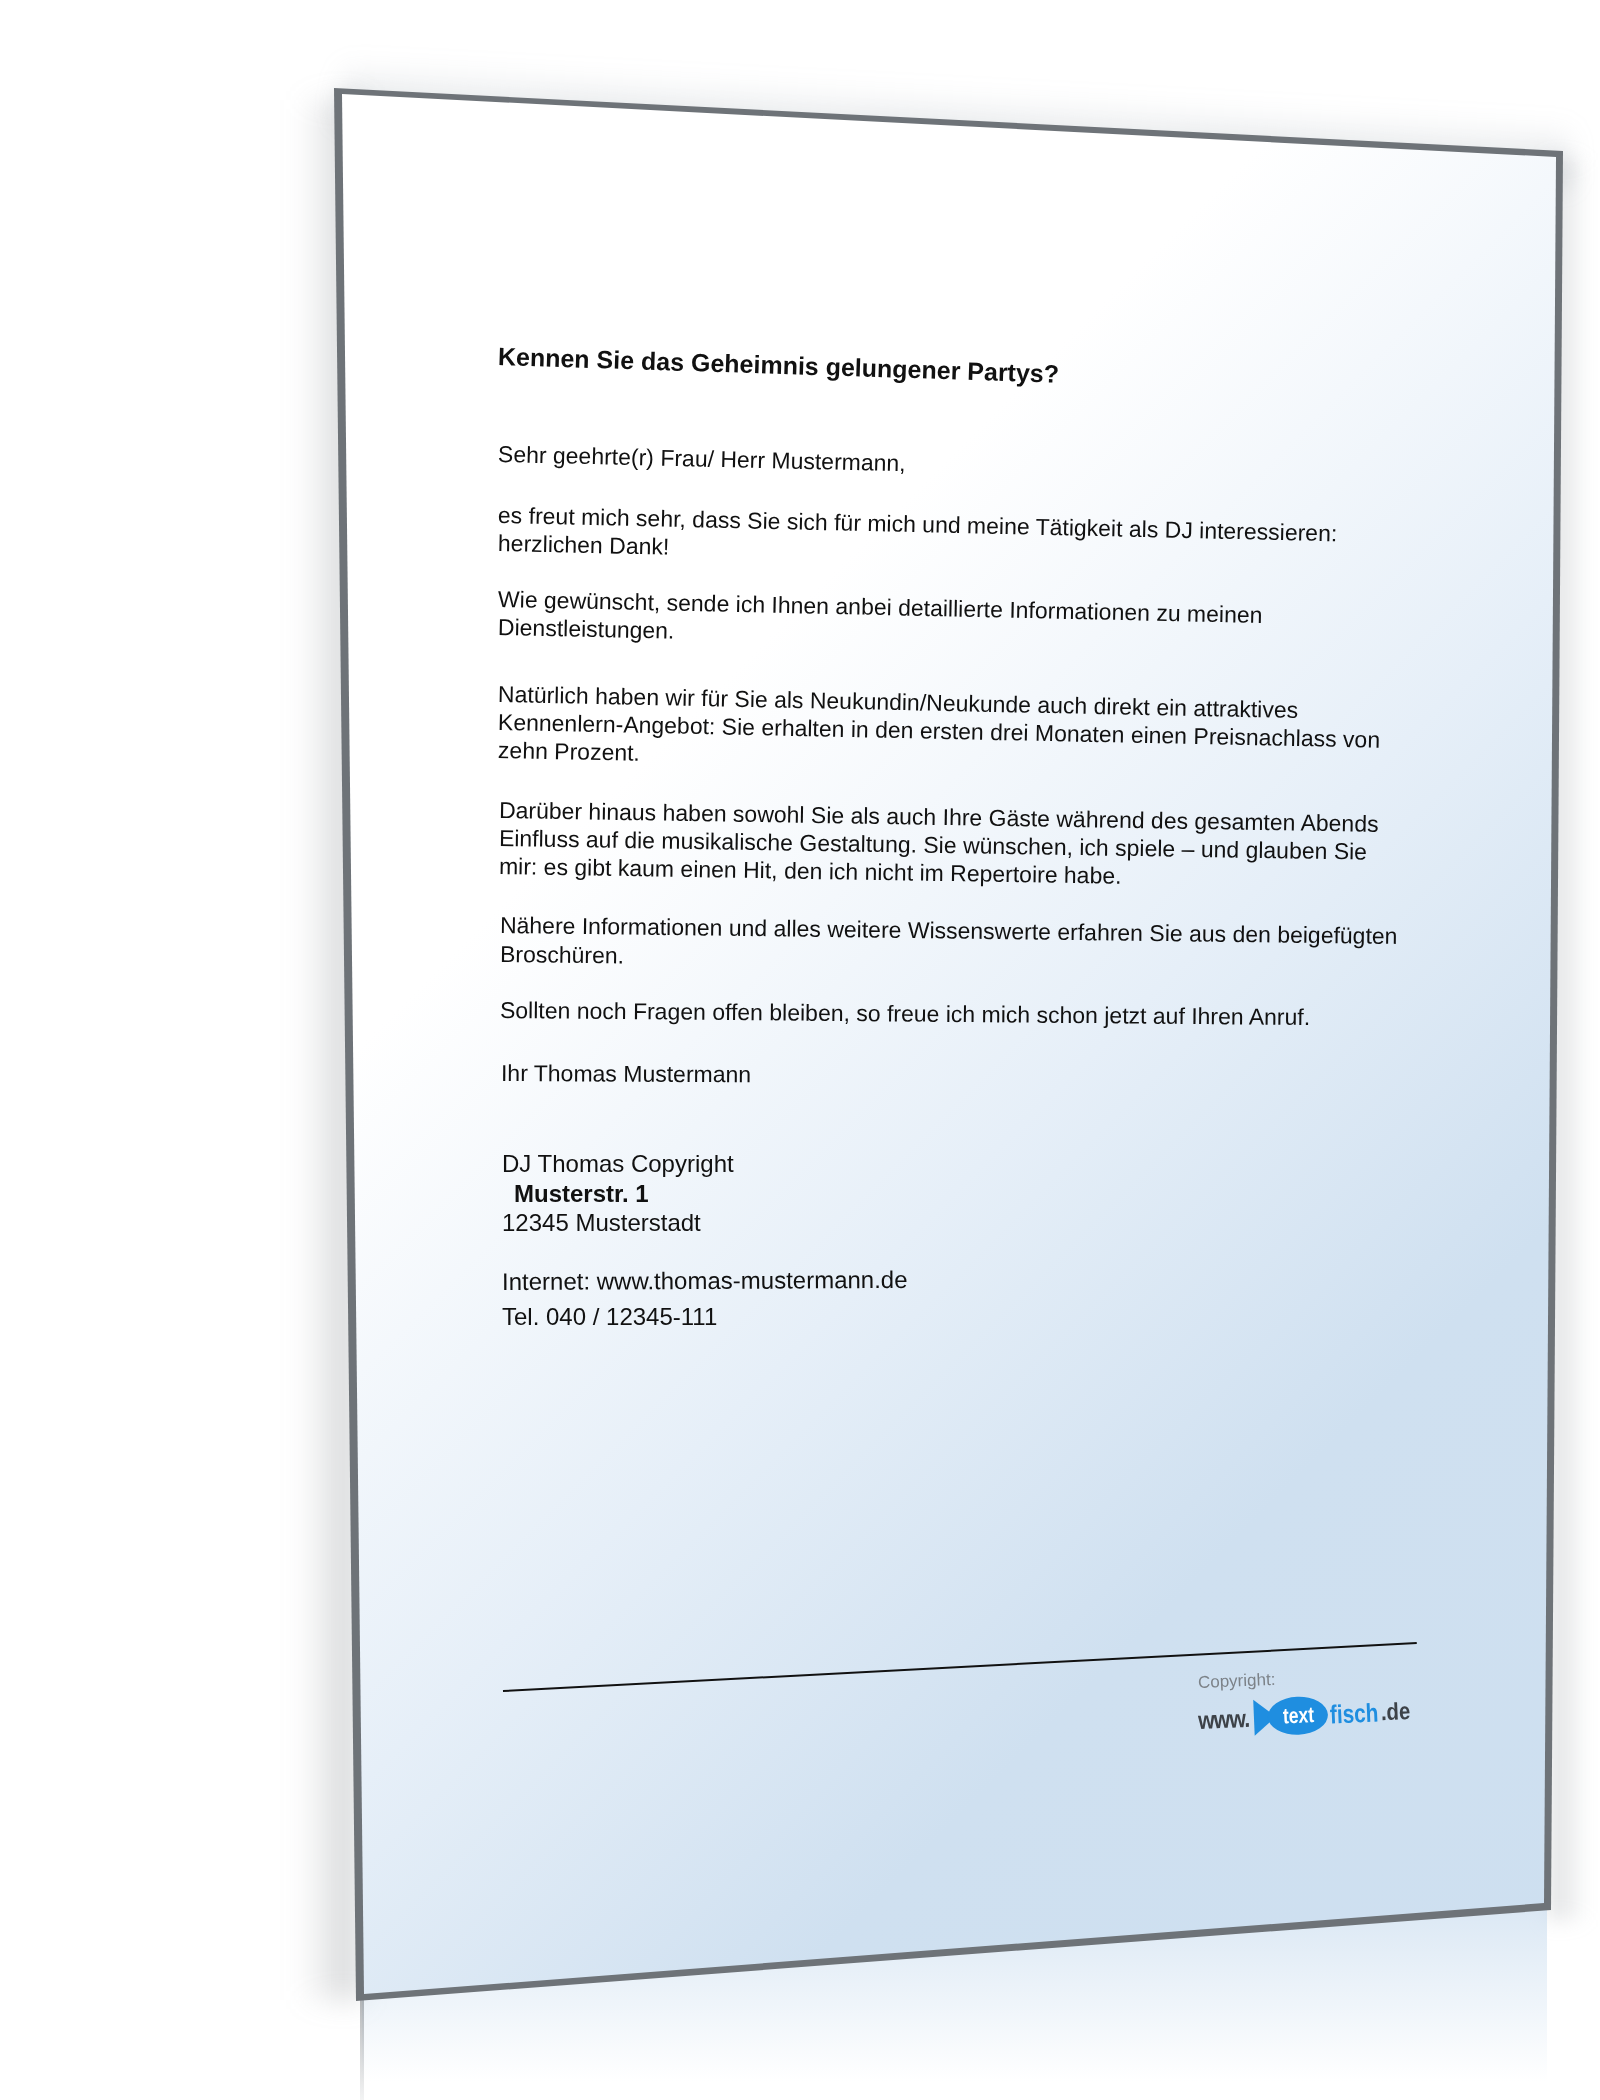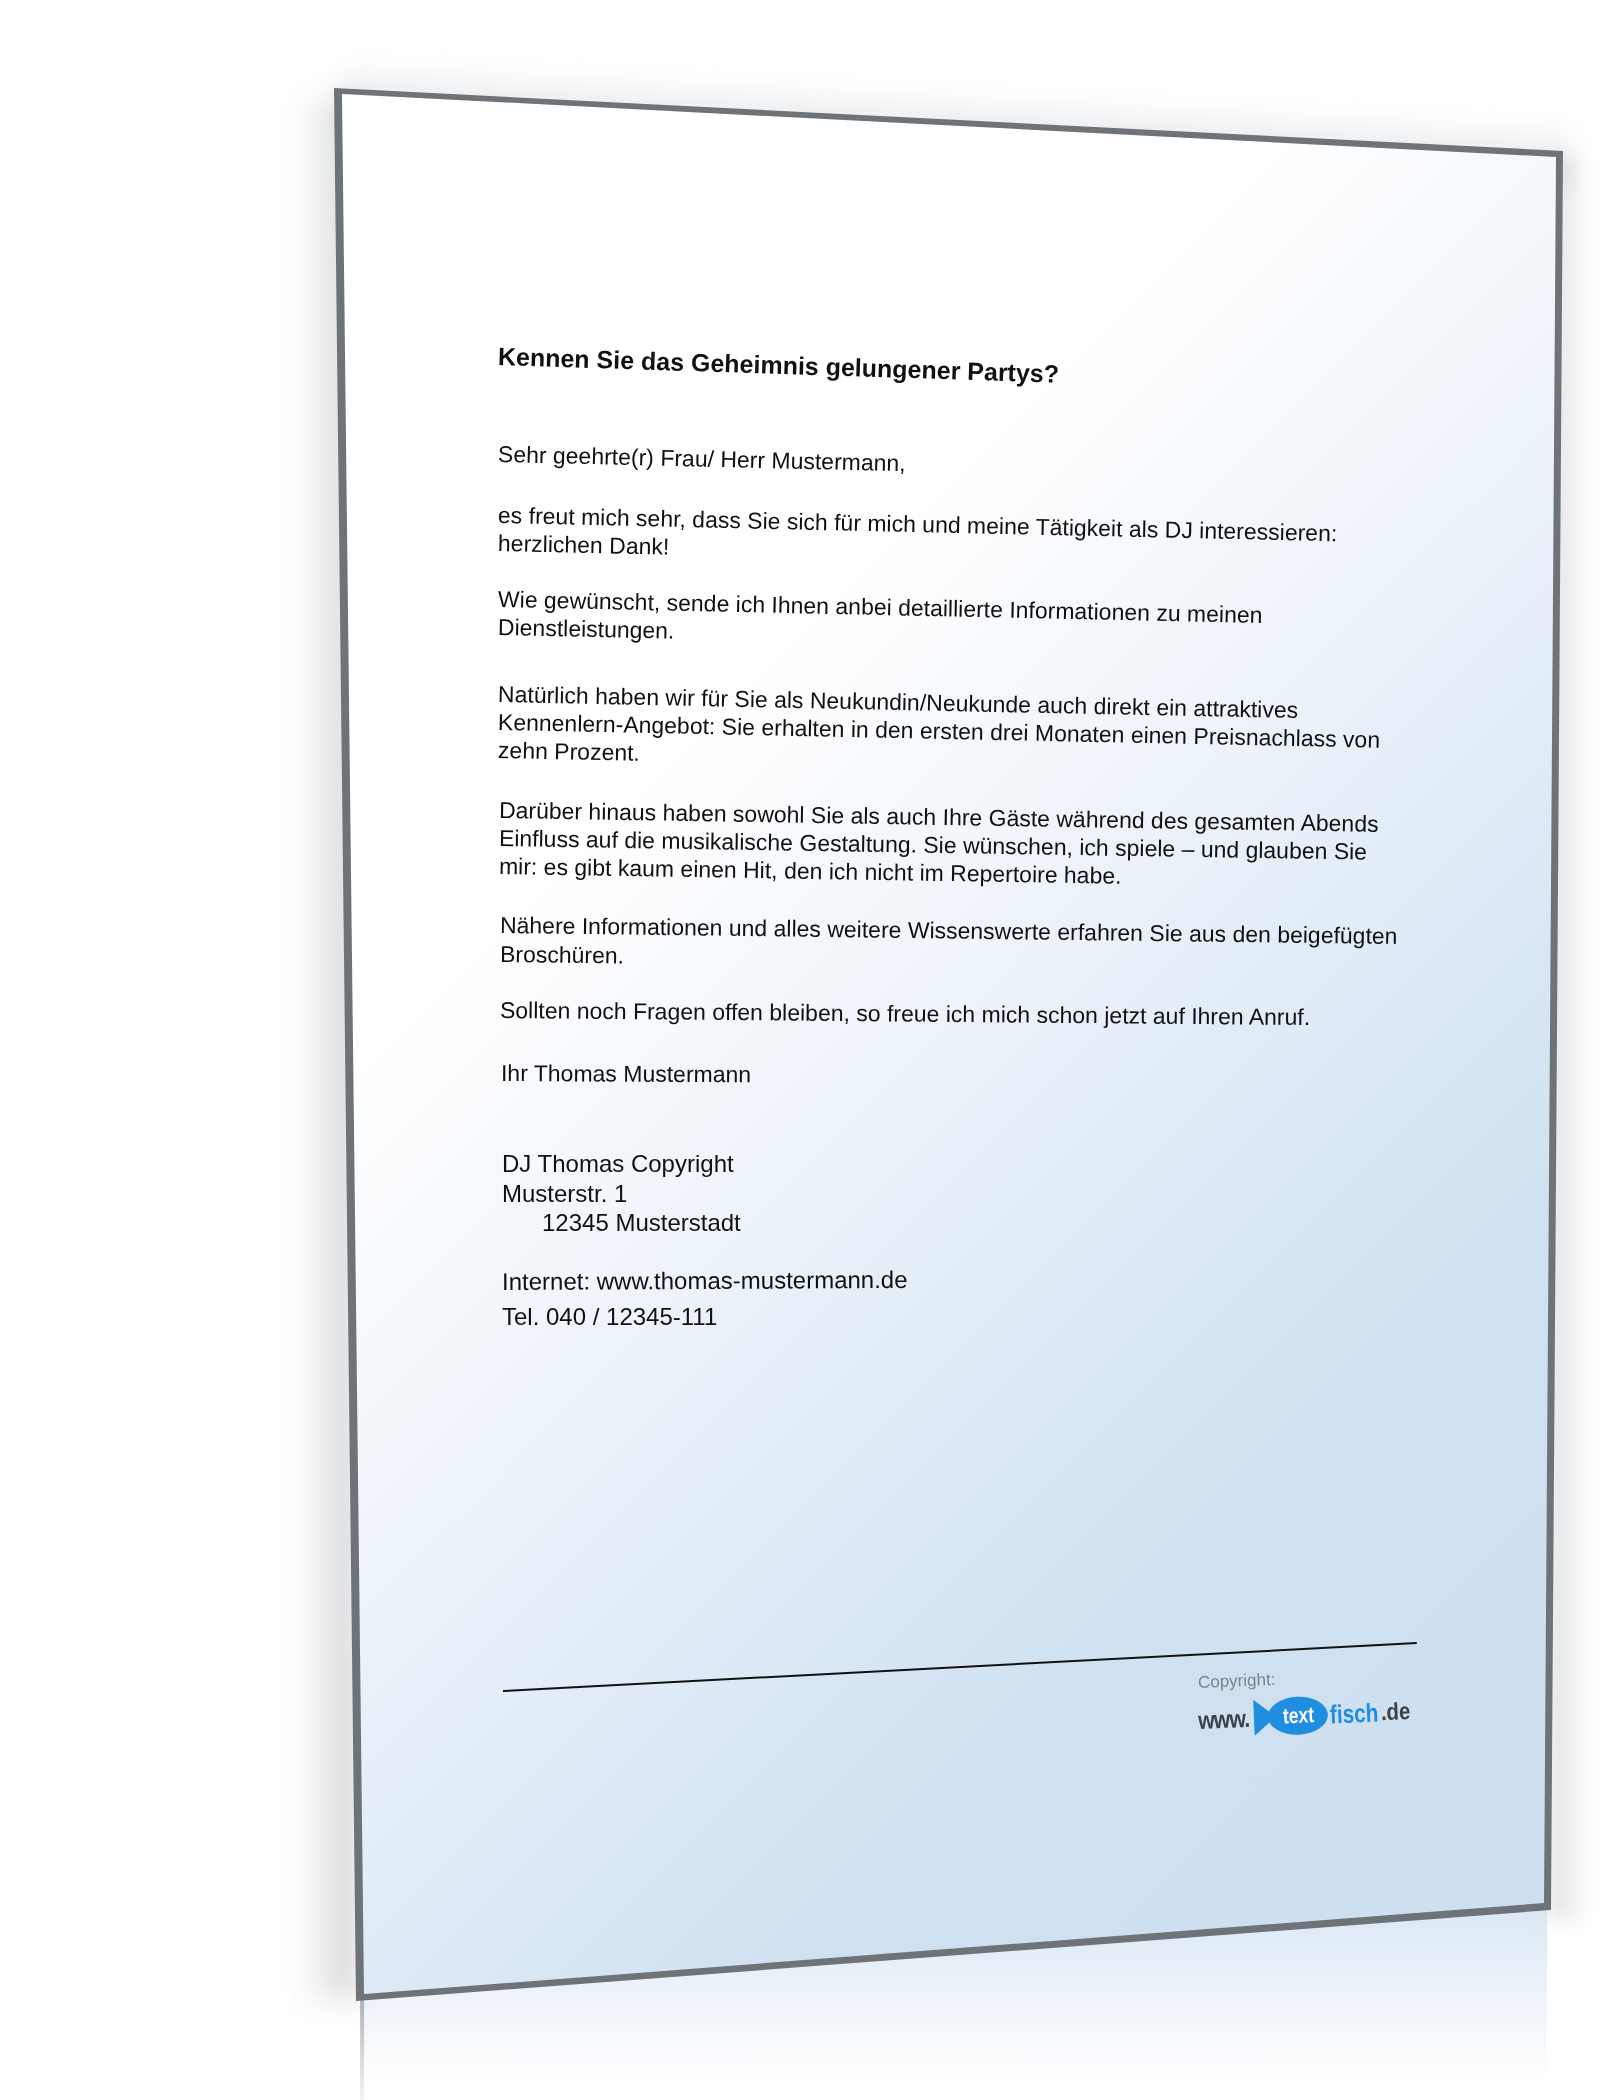--- a/index.html
+++ b/index.html
@@ -111,22 +111,22 @@
   <div class="line body" style="left:499px; top:853px; transform:rotate(0.9deg);">mir: es gibt kaum einen Hit, den ich nicht im Repertoire habe.</div>
 
   <div class="line body" style="left:500px; top:912px; transform:rotate(0.7deg);">Nähere Informationen und alles weitere Wissenswerte erfahren Sie aus den beigefügten</div>
   <div class="line body" style="left:500px; top:941px; transform:rotate(0.7deg);">Broschüren.</div>
 
   <div class="line body" style="left:500px; top:997px; transform:rotate(0.5deg);">Sollten noch Fragen offen bleiben, so freue ich mich schon jetzt auf Ihren Anruf.</div>
 
   <div class="line body" style="left:501px; top:1060px; transform:rotate(0.3deg);">Ihr Thomas Mustermann</div>
 
   <div class="line sig" style="left:502px; top:1150px;">DJ Thomas Copyright</div>
-  <div class="line sig" style="left:502px; top:1180px;">Musterstr. 1</div>
-  <div class="line sig" style="left:502px; top:1209px;margin-left:40px;">12345 Musterstadt</div>
+  <div class="line sig" style="left:514px; top:1180px;font-weight:bold;">Musterstr. 1</div>
+  <div class="line sig" style="left:502px; top:1209px;">12345 Musterstadt</div>
   <div class="line sig" style="left:502px; top:1303px;">Tel. 040 / 12345-111</div>
   <div class="line sig" style="left:502px; top:1268px; transform:rotate(-0.3deg);">Internet: www.thomas-mustermann.de</div>
 </div>
 
 <div class="rule"></div>
 
 <div class="copyright">Copyright:</div>
 <div class="logo">
   <span class="www">www.</span>
   <span class="fish">

